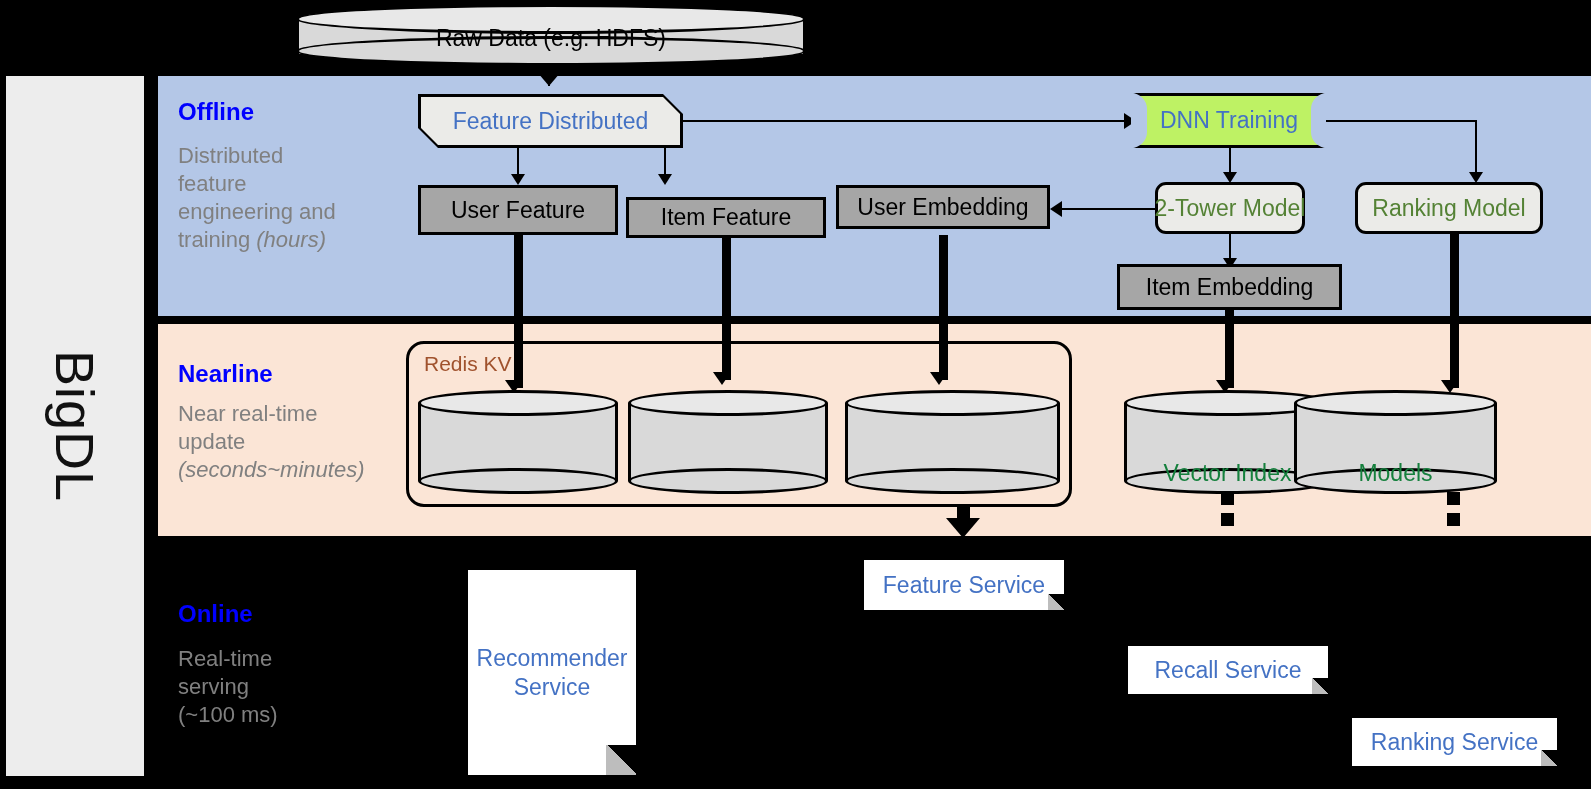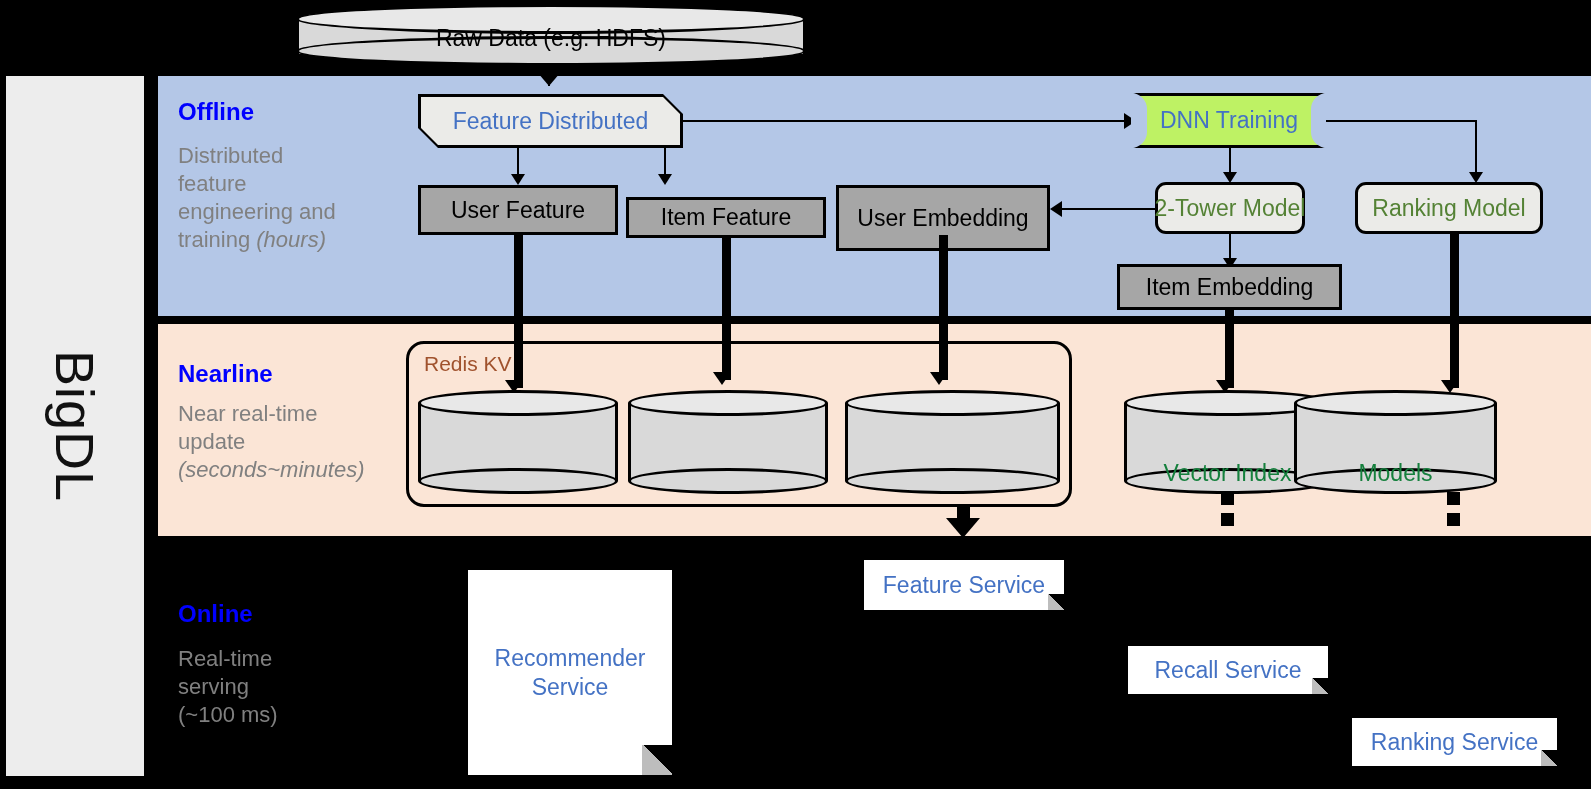--- a/index.html
+++ b/index.html
@@ -168,21 +168,21 @@
   <div class="ln ln-h" style="left:1326px;top:120px;width:151px;"></div>
   <div class="ln ln-v" style="left:1475px;top:120px;height:55px;"></div>
   <div class="arrow-dn-thin" style="left:1469px;top:172px;"></div>
 
   <div class="node box-gray" style="left:418px;top:185px;width:200px;height:50px;">
     <span>User Feature</span>
   </div>
   <div class="node box-gray" style="left:626px;top:185px;width:200px;height:41px;margin-top:12px;">
     <span>Item Feature</span>
   </div>
-  <div class="node box-gray" style="left:836px;top:185px;width:214px;height:66px;text-align:right;">
+  <div class="node box-gray" style="left:836px;top:185px;width:214px;height:44px;text-align:right;">
     <span>User Embedding</span>
   </div>
 
   <div class="ln ln-h" style="left:1060px;top:208px;width:100px;"></div>
   <div class="arrow-lt" style="left:1050px;top:201px;"></div>
 
   <div class="node box-round t-green" style="left:1155px;top:182px;width:150px;height:52px;">
     <span>2-Tower Model</span>
   </div>
   <div class="node box-round t-green" style="left:1355px;top:182px;width:188px;height:52px;">
@@ -251,21 +251,21 @@
 
   <div class="stub" style="left:1447px;top:492px;"></div>
   <div class="stub" style="left:1447px;top:513px;"></div>
 
   <div class="note" style="left:864px;top:560px;width:200px;height:50px;">
     <div class="pg"></div>
     <div class="fold"></div>
     <div class="txt">Feature Service</div>
   </div>
 
-  <div class="note" style="left:468px;top:570px;width:168px;height:205px;padding-left:36px;">
+  <div class="note" style="left:468px;top:570px;width:168px;height:205px;">
     <div class="pg" style="clip-path:polygon(0 0, 100% 0, 100% calc(100% - 30px), calc(100% - 30px) 100%, 0 100%);"></div>
     <div class="fold" style="width:30px;height:30px;"></div>
     <div class="txt" style="padding:0 12px;">Recommender Service</div>
   </div>
 
   <div class="note" style="left:1128px;top:646px;width:200px;height:48px;">
     <div class="pg"></div>
     <div class="fold"></div>
     <div class="txt">Recall Service</div>
   </div>

